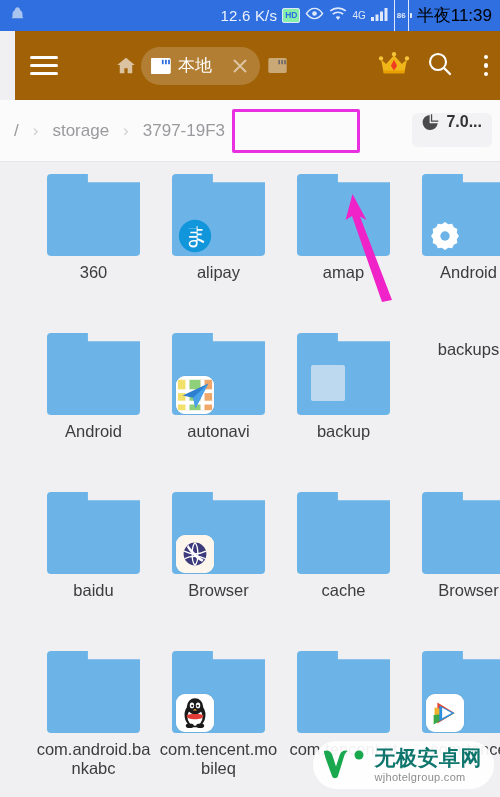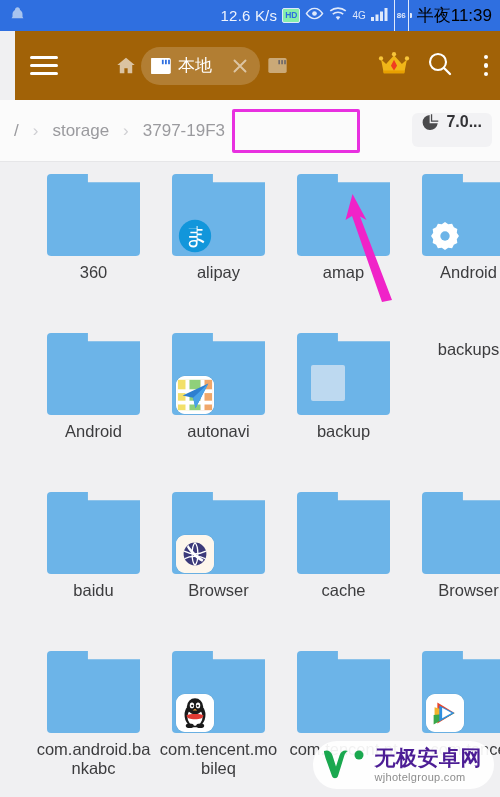--- a/index.html
+++ b/index.html
@@ -222,21 +222,21 @@
   #watermark {
     position: absolute;
     right: 6px; bottom: 8px;
     display: flex; align-items: center; gap: 8px;
     background: rgba(255,255,255,0.93);
     border-radius: 26px;
     padding: 5px 12px 5px 8px;
   }
   .wm-text { display: flex; flex-direction: column; line-height: 1; }
   .wm-cn {
-    font-size: 21px; font-weight: bold; color: #4c1d95;
+    font-size: 21px; font-weight: bold; color: #0f766e;
     font-family: "DejaVu Sans", sans-serif; letter-spacing: .5px;
   }
   .wm-url {
     font-size: 11px; color: #8d8d8d; margin-top: 3px;
     font-family: "Liberation Sans", sans-serif; letter-spacing: .3px;
   }
 </style>
 </head>
 <body>
 

